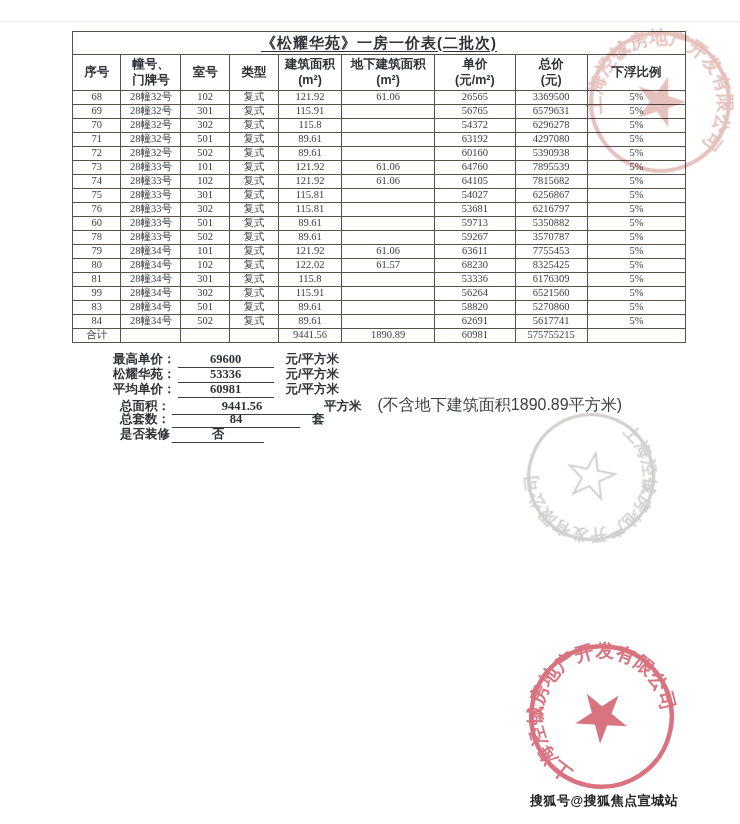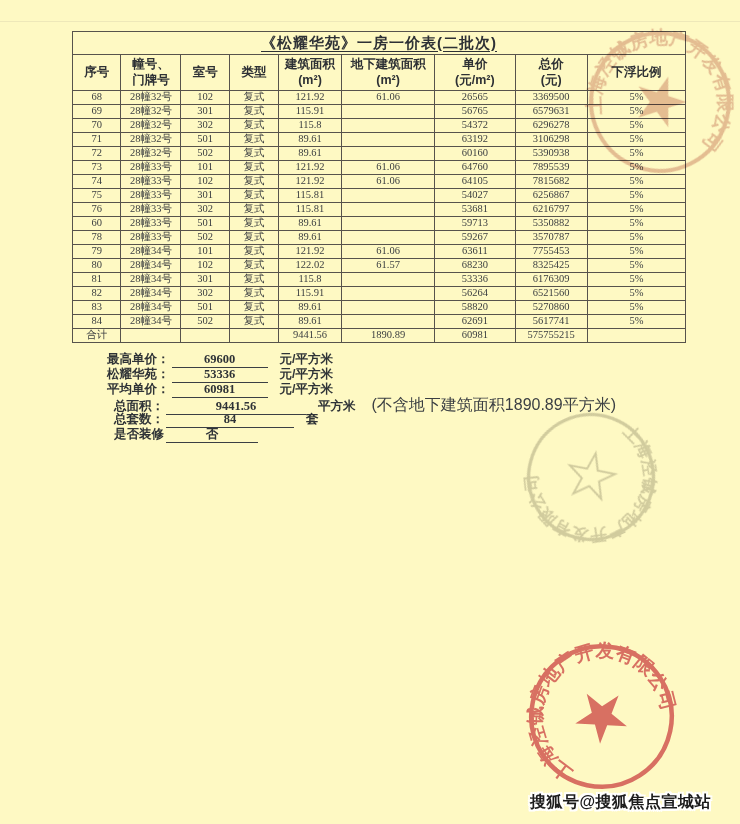--- a/index.html
+++ b/index.html
@@ -1,17 +1,17 @@
 <!DOCTYPE html>
 <html><head>
 <meta charset="utf-8">
 <style>
   html,body{margin:0;padding:0;}
   body{width:740px;height:824px;overflow:hidden;background:#e9e8e5;}
-  .page{position:relative;width:740px;height:824px;background:#fef9c3;
+  .page{position:relative;width:740px;height:824px;background:#ffffff;
         font-family:"Liberation Sans",sans-serif;color:#33363a;}
   
   .page::before{content:"";position:absolute;left:0;top:21px;width:740px;height:1px;
         background:rgba(120,118,112,0.12);}
 
   
   .price-table{position:absolute;left:72px;top:31px;width:614px;
         border-collapse:collapse;table-layout:fixed;}
   .price-table th,.price-table td{border:1px solid #57534c;padding:0 1px;
         text-align:center;vertical-align:middle;overflow:hidden;}
@@ -20,21 +20,21 @@
         text-decoration:underline;text-underline-offset:3px;}
   .header-row th{height:35px;font-size:12.5px;font-weight:bold;line-height:1.25;
         white-space:pre-line;color:#2e3135;}
   .price-table tbody td{height:13px;font-size:10.5px;line-height:1;
         font-family:"Liberation Serif",serif;color:#3a3d40;}
   col.c1{width:7.9%}col.c2{width:9.8%}col.c3{width:7.9%}col.c4{width:8.0%}
   col.c5{width:10.3%}col.c6{width:15.2%}col.c7{width:13.1%}col.c8{width:11.8%}
   col.c9{width:16.0%}
 
   
-  .summary{position:absolute;left:107px;top:352px;}
+  .summary{position:absolute;left:113px;top:352px;}
   .summary-row{height:15px;line-height:15px;white-space:nowrap;font-size:12.5px;
         font-weight:bold;color:#2f3337;}
   .summary-row.indent{padding-left:7px;}
   .summary-value{display:inline-block;text-align:center;border-bottom:1px solid #3b3f43;
         font-family:"Liberation Serif",serif;font-weight:bold;font-size:12.5px;
         margin:0 0 0 2px;}
   .w96{width:96px}.w140{width:140px}.w128{width:128px}.w92{width:92px}
   .summary-unit{display:inline-block;margin-left:12px;}
   .summary-note{font-size:16px;font-weight:normal;margin-left:16px;color:#3b3f43;}
 
@@ -48,21 +48,21 @@
   .stamp svg{display:block;width:100%;height:100%;}
   .stamp-top{left:586px;top:28px;width:148px;height:148px;
         color:#c4766e;opacity:0.45;filter:blur(0.4px);transform:rotate(18deg);}
   .stamp-mid{left:524px;top:410px;width:134px;height:134px;
         color:#8f8b85;opacity:0.40;filter:blur(0.3px);transform:rotate(155deg);}
   .stamp-bottom{left:526px;top:641px;width:151px;height:151px;
         color:#d4606e;opacity:0.88;transform:rotate(-33deg);}
   .seal-text{font-family:"Liberation Sans",sans-serif;font-weight:bold;font-size:25px;}
 
   
-  .watermark{position:absolute;left:530px;top:792px;font-size:16px;font-weight:800;
+  .watermark{position:absolute;left:530px;top:792px;font-size:13px;font-weight:800;
         letter-spacing:0.5px;color:#1c1c1c;white-space:nowrap;
         text-shadow:-2px -2px 0 #fff,2px -2px 0 #fff,-2px 2px 0 #fff,2px 2px 0 #fff,
                     0 -2px 0 #fff,0 2px 0 #fff,-2px 0 0 #fff,2px 0 0 #fff;}
 </style>
 </head>
 <body>
 
 <div class="page">
 
   <table class="price-table">
@@ -135,21 +135,21 @@
           <td>5%</td>
         </tr>
         <tr>
           <td>71</td>
           <td>28幢32号</td>
           <td>501</td>
           <td>复式</td>
           <td>89.61</td>
           <td></td>
           <td>63192</td>
-          <td>3106298</td>
+          <td>4297080</td>
           <td>5%</td>
         </tr>
         <tr>
           <td>72</td>
           <td>28幢32号</td>
           <td>502</td>
           <td>复式</td>
           <td>89.61</td>
           <td></td>
           <td>60160</td>
@@ -249,21 +249,21 @@
           <td>28幢34号</td>
           <td>301</td>
           <td>复式</td>
           <td>115.8</td>
           <td></td>
           <td>53336</td>
           <td>6176309</td>
           <td>5%</td>
         </tr>
         <tr>
-          <td>82</td>
+          <td>99</td>
           <td>28幢34号</td>
           <td>302</td>
           <td>复式</td>
           <td>115.91</td>
           <td></td>
           <td>56264</td>
           <td>6521560</td>
           <td>5%</td>
         </tr>
         <tr>

